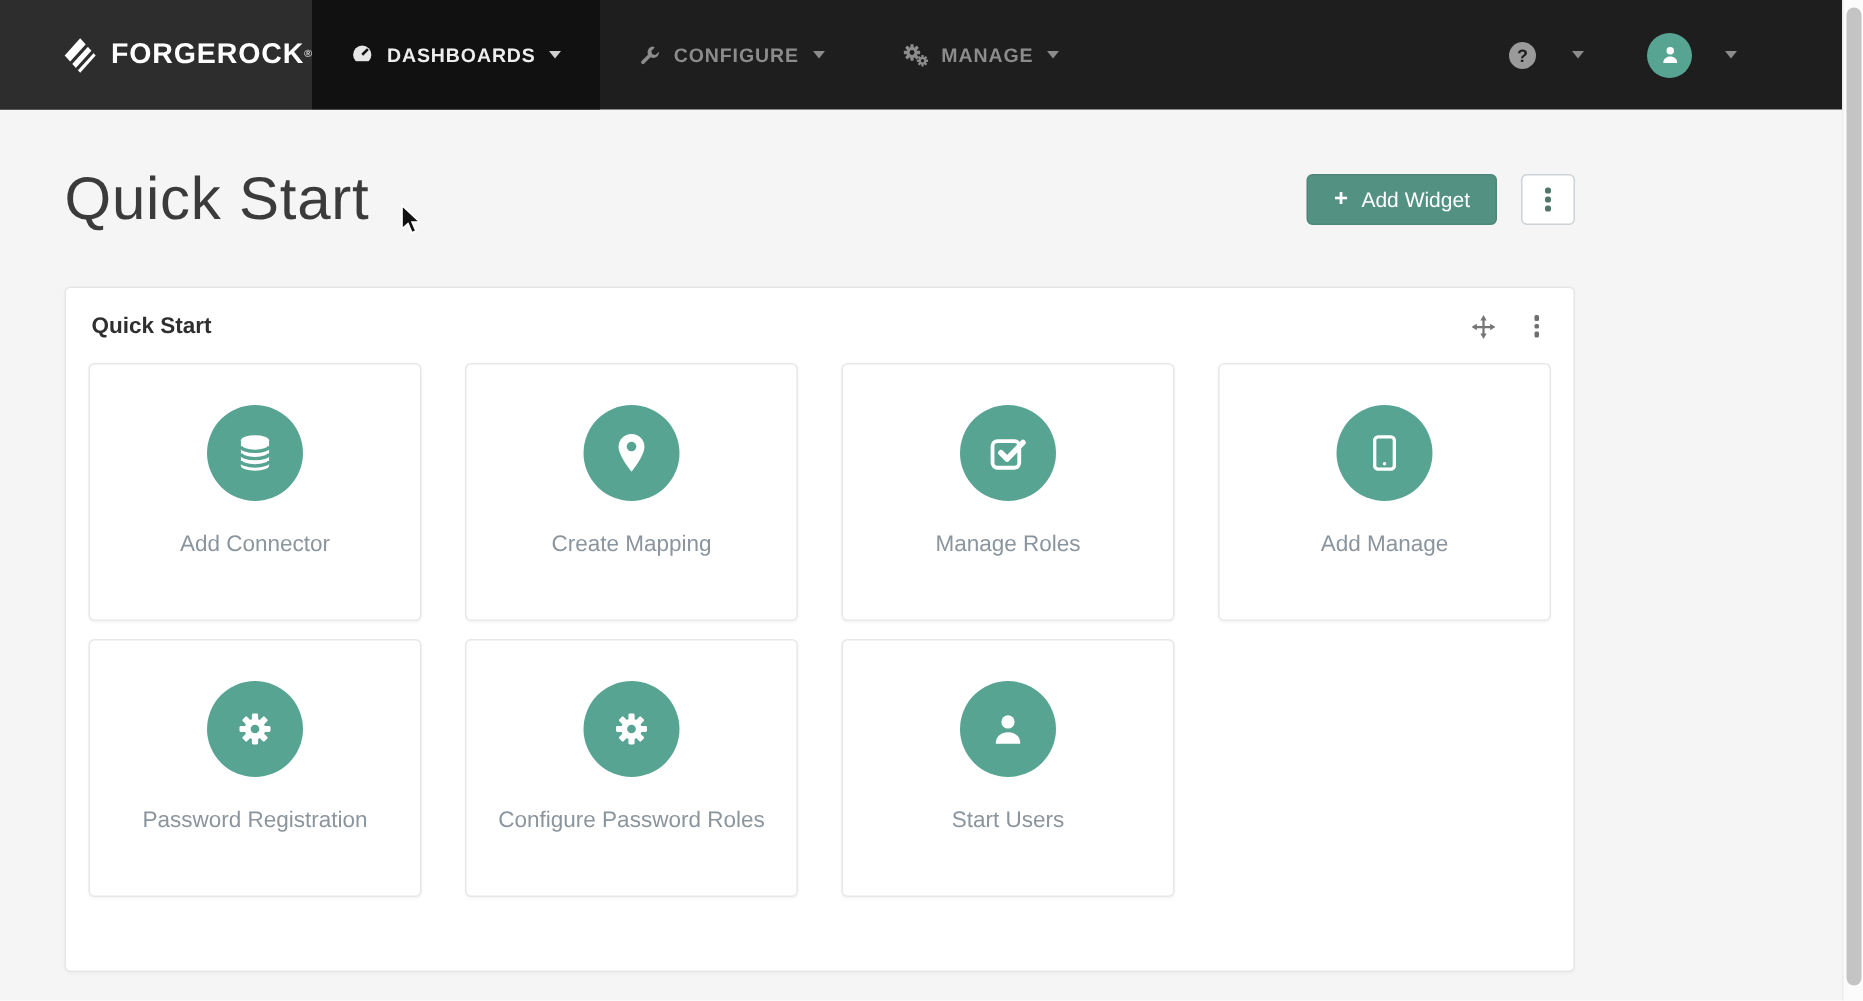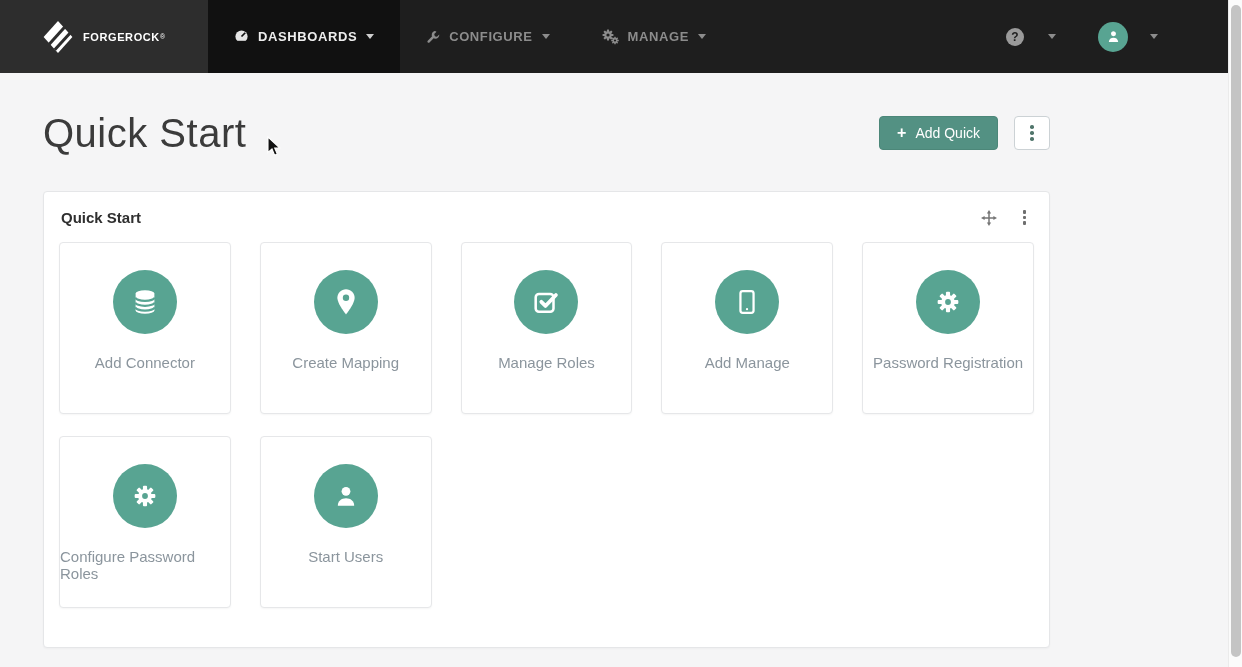--- a/index.html
+++ b/index.html
@@ -11,21 +11,21 @@
   }
   
   .navbar{
     position:absolute;top:0;left:0;right:14px;height:73px;
     background:#1e1e1e;display:flex;align-items:stretch;
   }
   .logo-block{
     width:208px;background:#2d2d2d;display:flex;align-items:center;
     padding-left:42px;box-sizing:border-box;cursor:pointer;
   }
-  .logo-text{color:#fff;font-weight:bold;font-size:11px;letter-spacing:.6px;margin-left:9px;}
+  .logo-text{color:#fff;font-weight:bold;font-size:19px;letter-spacing:.6px;margin-left:9px;}
   .logo-tm{color:#fff;font-size:7px;vertical-align:top;line-height:10px;}
   .nav-item{
     display:flex;align-items:center;padding:0 26px;cursor:pointer;
     font-size:13px;font-weight:bold;letter-spacing:.6px;color:#8c8c8c;
   }
   .nav-item .nav-label{margin:0 9px 0 9px;}
   .nav-item.active{background:#111;color:#ededed;}
   .caret{
     width:0;height:0;border-left:4px solid transparent;border-right:4px solid transparent;
     border-top:5px solid #8c8c8c;display:inline-block;
@@ -71,21 +71,21 @@
   }
   .panel-header{display:flex;align-items:center;justify-content:space-between;padding:17px 2px 16px;}
   .panel-title{font-size:15px;font-weight:bold;color:#2f2f2f;}
   .panel-tools{display:flex;align-items:center;}
   .move-handle{cursor:move;display:flex;}
   .panel-kebab{
     display:flex;flex-direction:column;gap:2.2px;margin-left:26px;margin-right:6px;cursor:pointer;
   }
   .panel-kebab .dot{width:3.4px;height:3.4px;border-radius:1px;background:#6f6f6f;}
   .tile-grid{
-    display:grid;grid-template-columns:repeat(5,1fr);gap:22px 29px;
+    display:grid;grid-template-columns:repeat(4,1fr);gap:12px 29px;
   }
   .tile{
     background:#fff;border:1px solid #e6e7e9;border-radius:4px;height:172px;
     box-shadow:0 1px 2px rgba(0,0,0,.04);cursor:pointer;
     display:flex;flex-direction:column;align-items:center;box-sizing:border-box;
   }
   .tile-circle{
     width:64px;height:64px;border-radius:50%;background:#58a492;margin-top:27px;
     display:flex;align-items:center;justify-content:center;
   }
@@ -179,21 +179,21 @@
   </div>
 </header>
 
 <main class="content">
 
   <div class="title-row">
     <h1 class="page-title">Quick Start</h1>
     <div class="title-actions">
       <button class="btn-add-widget">
         <span class="plus">+</span>
-        <span>Add Quick</span>
+        <span>Add Widget</span>
       </button>
       <button class="btn-kebab">
         <span class="dot"></span>
         <span class="dot"></span>
         <span class="dot"></span>
       </button>
     </div>
   </div>
 
   <section class="panel">

